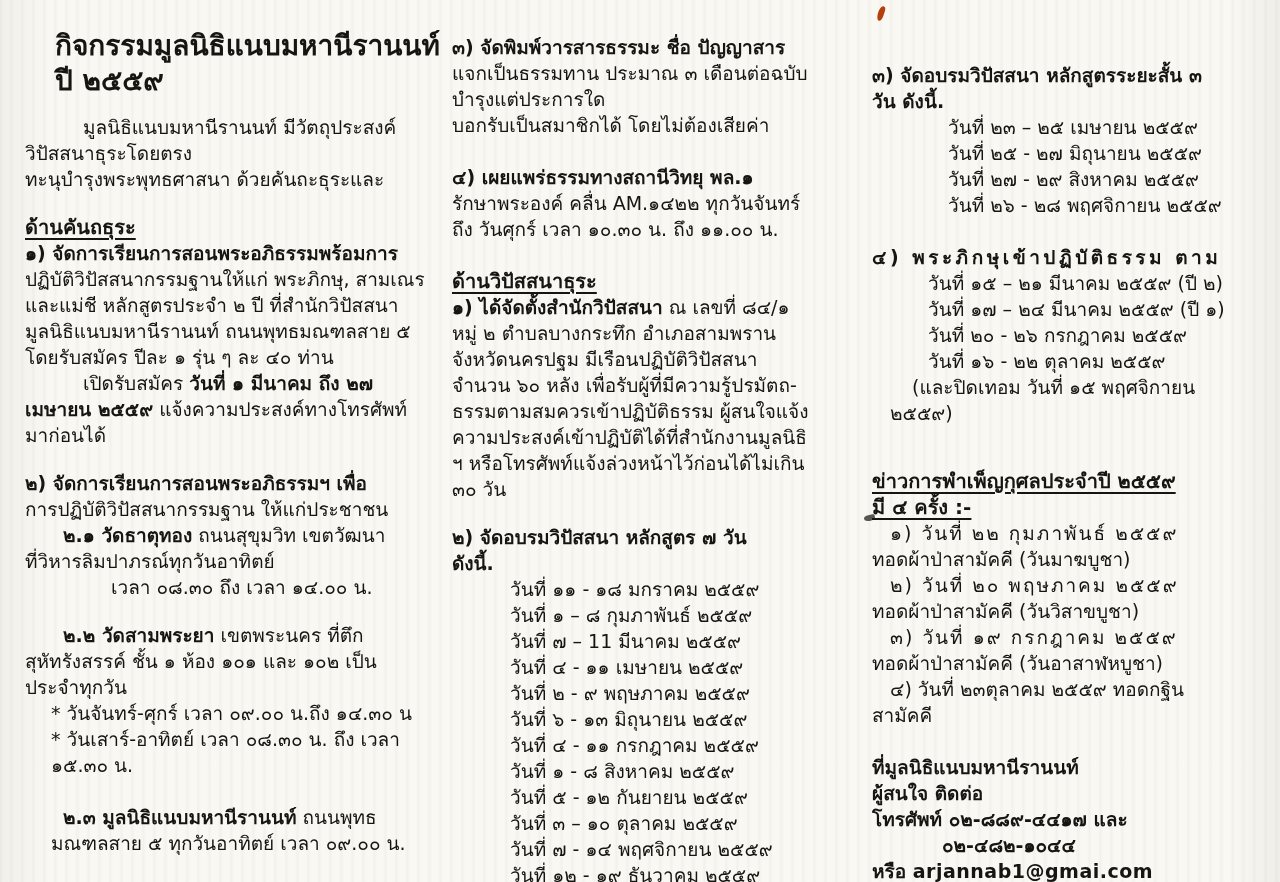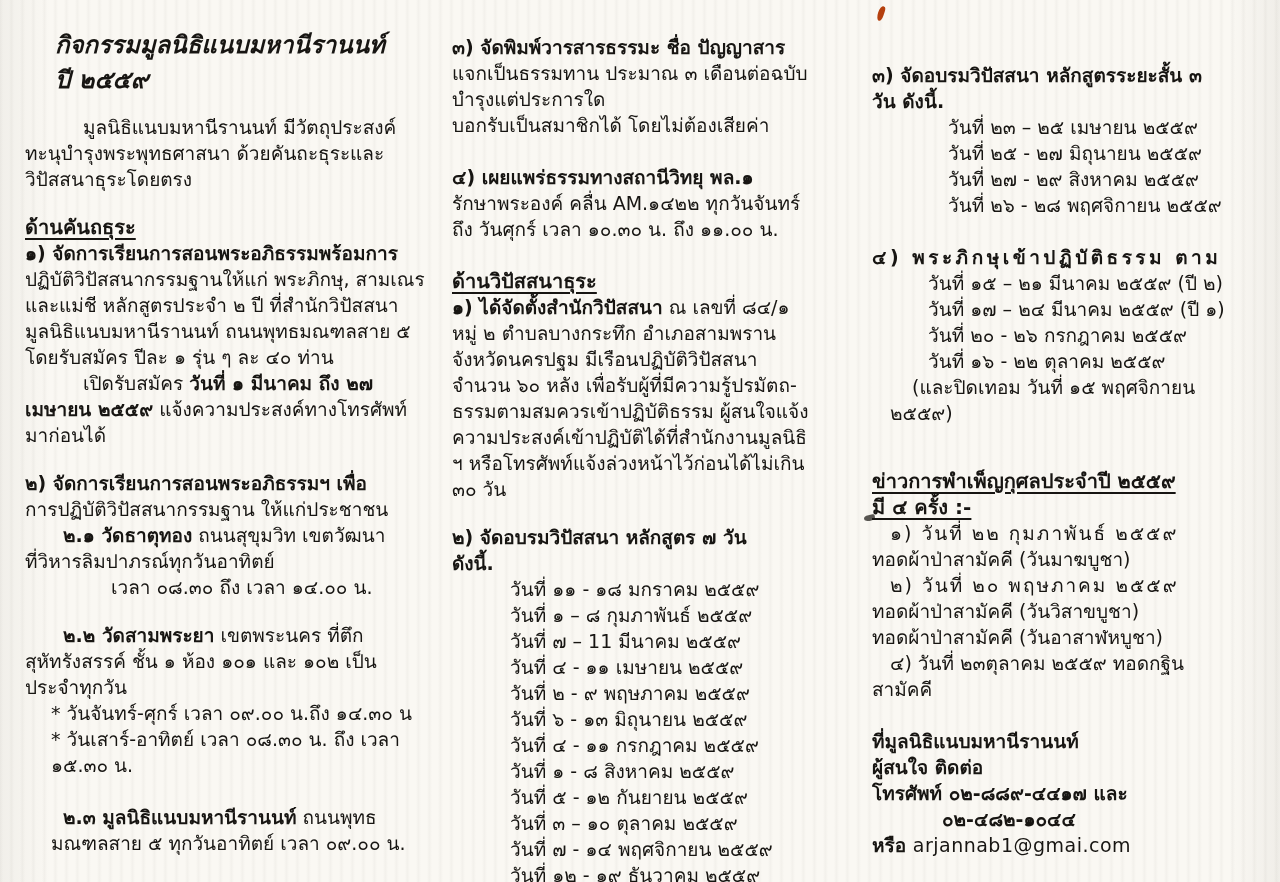--- a/index.html
+++ b/index.html
@@ -20,39 +20,39 @@
   }
   .col {
     position:absolute; top:0; height:882px; overflow:hidden;
     font-size:19px; line-height:26px;
   }
   .col1 { left:25px;  width:415px; padding-top:28px; }
   .col2 { left:452px; width:408px; padding-top:34px; }
   .col3 { left:872px; width:398px; padding-top:34px;margin-top:28px; }
   .line { white-space:nowrap; }
   .b { font-weight:700; }
-  .title { font-size:24px; line-height:35px; font-weight:700; padding-left:30px; white-space:nowrap;font-style:italic; }
+  .title { font-size:28px; line-height:35px; font-weight:700; padding-left:30px; white-space:nowrap; }
   .heading {
     font-weight:700; text-decoration:underline; text-underline-offset:4px;
     white-space:nowrap; font-size:20px;
   }
   .ind1 { padding-left:58px; }   
   .ind2 { padding-left:38px; }   
   .ind3 { padding-left:86px; }   
   .ind4 { padding-left:26px; }   
   .ind5 { padding-left:18px; }   
   .ind6 { padding-left:70px; }
   .gap16 { height:16px; } .gap22 { height:22px; }
   .gap26 { height:26px; }
   .datelist-c2 > div { padding-left:58px; white-space:nowrap; }
   .datelist-c3a > div { padding-left:76px; white-space:nowrap; }
   .datelist-c3b > div { padding-left:56px; white-space:nowrap; }
   .spread  { letter-spacing:2px; }
   .spread2 { letter-spacing:3.5px; }
-  .email { font-weight:400; letter-spacing:0.5px; }
+  .email { font-weight:700; letter-spacing:0.5px; }
   .note-ind { padding-left:40px; }
   
   .red-mark {
     position:absolute; left:878px; top:6px; width:6px; height:15px;
     border-radius:60% 40% 50% 60%; transform:rotate(18deg);
   }
   
   .dark-mark {
     position:absolute; left:864px; top:515px; width:11px; height:6px;
     border-radius:50% 20% 50% 60%; transform:rotate(-12deg); opacity:0.85;
@@ -63,22 +63,22 @@
 
 <div class="paper"></div>
 <div class="red-mark" style="background-color: rgb(181, 64, 14);"></div>
 <div class="dark-mark" style="background-color: rgb(60, 58, 53);"></div>
 
 <div class="col col1">
   <div class="title">กิจกรรมมูลนิธิแนบมหานีรานนท์</div>
   <div class="title">ปี ๒๕๕๙</div>
   <div class="gap16"></div>
   <div class="line ind1">มูลนิธิแนบมหานีรานนท์ มีวัตถุประสงค์</div>
+  <div class="line">วิปัสสนาธุระโดยตรง</div>
   <div class="line">ทะนุบำรุงพระพุทธศาสนา ด้วยคันถะธุระและ</div>
-  <div class="line">วิปัสสนาธุระโดยตรง</div>
   <div class="gap22"></div>
   <div class="heading">ด้านคันถธุระ</div>
   <div class="line b">๑) จัดการเรียนการสอนพระอภิธรรมพร้อมการ</div>
   <div class="line">ปฏิบัติวิปัสสนากรรมฐานให้แก่ พระภิกษุ, สามเณร</div>
   <div class="line">และแม่ชี หลักสูตรประจำ ๒ ปี ที่สำนักวิปัสสนา</div>
   <div class="line">มูลนิธิแนบมหานีรานนท์ ถนนพุทธมณฑลสาย ๕</div>
   <div class="line">โดยรับสมัคร ปีละ ๑ รุ่น ๆ ละ ๔๐ ท่าน</div>
   <div class="line ind1"><span>เปิดรับสมัคร </span><span class="b">วันที่ ๑ มีนาคม ถึง ๒๗</span></div>
   <div class="line"><span class="b">เมษายน ๒๕๕๙</span><span> แจ้งความประสงค์ทางโทรศัพท์</span></div>
   <div class="line">มาก่อนได้</div>
@@ -159,20 +159,21 @@
   <div class="line note-ind">(และปิดเทอม วันที่ ๑๕ พฤศจิกายน</div>
   <div class="line ind5">๒๕๕๙)</div>
   <div class="gap26"></div>
   <div class="gap16"></div>
   <div class="heading">ข่าวการพำเพ็ญกุศลประจำปี ๒๕๕๙</div>
   <div class="heading">มี ๔ ครั้ง :-</div>
   <div class="line ind5 spread">๑) วันที่ ๒๒ กุมภาพันธ์ ๒๕๕๙</div>
   <div class="line">ทอดผ้าป่าสามัคคี (วันมาฆบูชา)</div>
   <div class="line ind5 spread">๒) วันที่ ๒๐ พฤษภาคม ๒๕๕๙</div>
   <div class="line">ทอดผ้าป่าสามัคคี (วันวิสาขบูชา)</div>
+  <div class="line ind5 spread">๓) วันที่ ๑๙ กรกฎาคม ๒๕๕๙</div>
   <div class="line">ทอดผ้าป่าสามัคคี (วันอาสาฬหบูชา)</div>
   <div class="line ind5">๔) วันที่ ๒๓ตุลาคม ๒๕๕๙ ทอดกฐิน</div>
   <div class="line">สามัคคี</div>
   <div class="gap26"></div>
   <div class="line b">ที่มูลนิธิแนบมหานีรานนท์</div>
   <div class="line b">ผู้สนใจ ติดต่อ</div>
   <div class="line b">โทรศัพท์ ๐๒-๘๘๙-๔๔๑๗ และ</div>
   <div class="line b ind6">๐๒-๔๘๒-๑๐๔๔</div>
   <div class="line"><span class="b">หรือ </span><span class="email">arjannab1@gmai.com</span></div>
 

